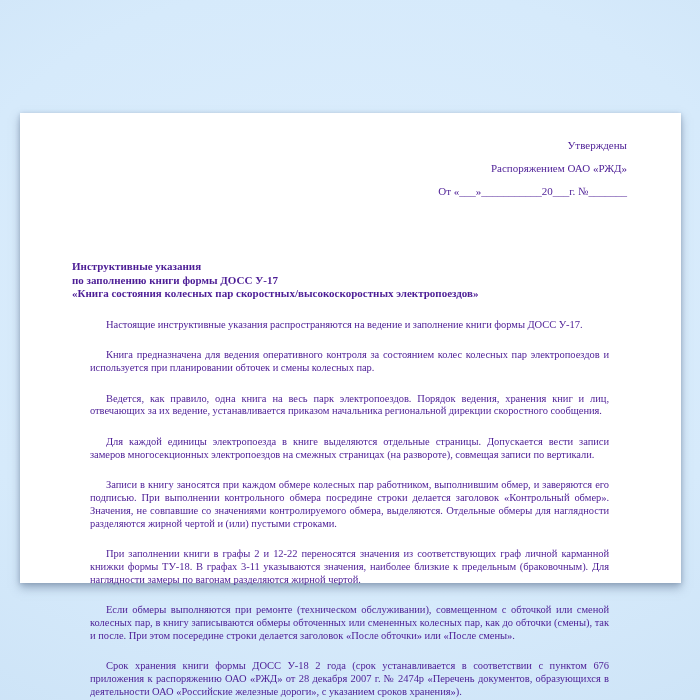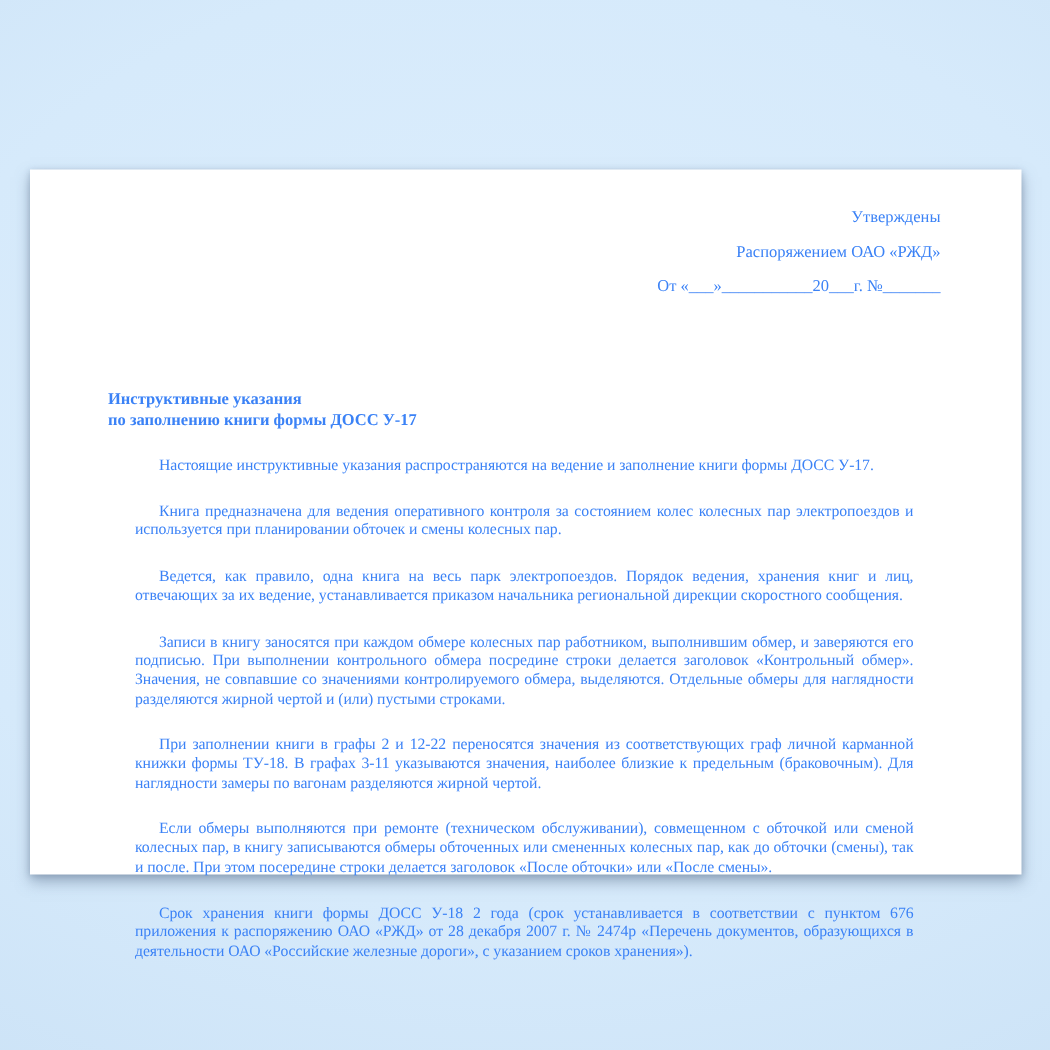--- a/index.html
+++ b/index.html
@@ -20,21 +20,21 @@
     left: 20px;
     top: 113px;
     width: 661px;
     height: 470px;
     background: #ffffff;
     box-shadow:
       0 5px 9px rgba(96, 118, 145, 0.50),
       0 1px 4px rgba(96, 118, 145, 0.35);
     box-sizing: border-box;
     padding: 26px 54px 0 52px;
-    color: #3b82f6;
+    color: #4c1d95;
   }
   .approval {
     text-align: right;
     font-size: 11px;
   }
   .approval p {
     margin: 0 0 10px 0;
     line-height: 13px;
   }
   .doc-title {
@@ -66,25 +66,27 @@
 
   <div class="approval">
       <p>Утверждены</p>
       <p>Распоряжением ОАО «РЖД»</p>
       <p>От «___»___________20___г. №_______</p>
     </div>
 
   <div class="doc-title">
       <p>Инструктивные указания</p>
       <p>по заполнению книги формы ДОСС У-17</p>
+      <p>«Книга состояния колесных пар скоростных/высокоскоростных электропоездов»</p>
     </div>
 
   <div class="doc-body">
       <p>Настоящие инструктивные указания распространяются на ведение и заполнение книги формы ДОСС У-17.</p>
       <p>Книга предназначена для ведения оперативного контроля за состоянием колес колесных пар электропоездов и используется при планировании обточек и смены колесных пар.</p>
       <p>Ведется, как правило, одна книга на весь парк электропоездов. Порядок ведения, хранения книг и лиц, отвечающих за их ведение, устанавливается приказом начальника региональной дирекции скоростного сообщения.</p>
+      <p>Для каждой единицы электропоезда в книге выделяются отдельные страницы. Допускается вести записи замеров многосекционных электропоездов на смежных страницах (на развороте), совмещая записи по вертикали.</p>
       <p>Записи в книгу заносятся при каждом обмере колесных пар работником, выполнившим обмер, и заверяются его подписью. При выполнении контрольного обмера посредине строки делается заголовок «Контрольный обмер». Значения, не совпавшие со значениями контролируемого обмера, выделяются. Отдельные обмеры для наглядности разделяются жирной чертой и (или) пустыми строками.</p>
       <p>При заполнении книги в графы 2 и 12-22 переносятся значения из соответствующих граф личной карманной книжки формы ТУ-18. В графах 3-11 указываются значения, наиболее близкие к предельным (браковочным). Для наглядности замеры по вагонам разделяются жирной чертой.</p>
       <p>Если обмеры выполняются при ремонте (техническом обслуживании), совмещенном с обточкой или сменой колесных пар, в книгу записываются обмеры обточенных или смененных колесных пар, как до обточки (смены), так и после. При этом посередине строки делается заголовок «После обточки» или «После смены».</p>
       <p>Срок хранения книги формы ДОСС У-18 2 года (срок устанавливается в соответствии с пунктом 676 приложения к распоряжению ОАО «РЖД» от 28 декабря 2007 г. № 2474р «Перечень документов, образующихся в деятельности ОАО «Российские железные дороги», с указанием сроков хранения»).</p>
     </div>
 
 </div>
 
 </body></html>

